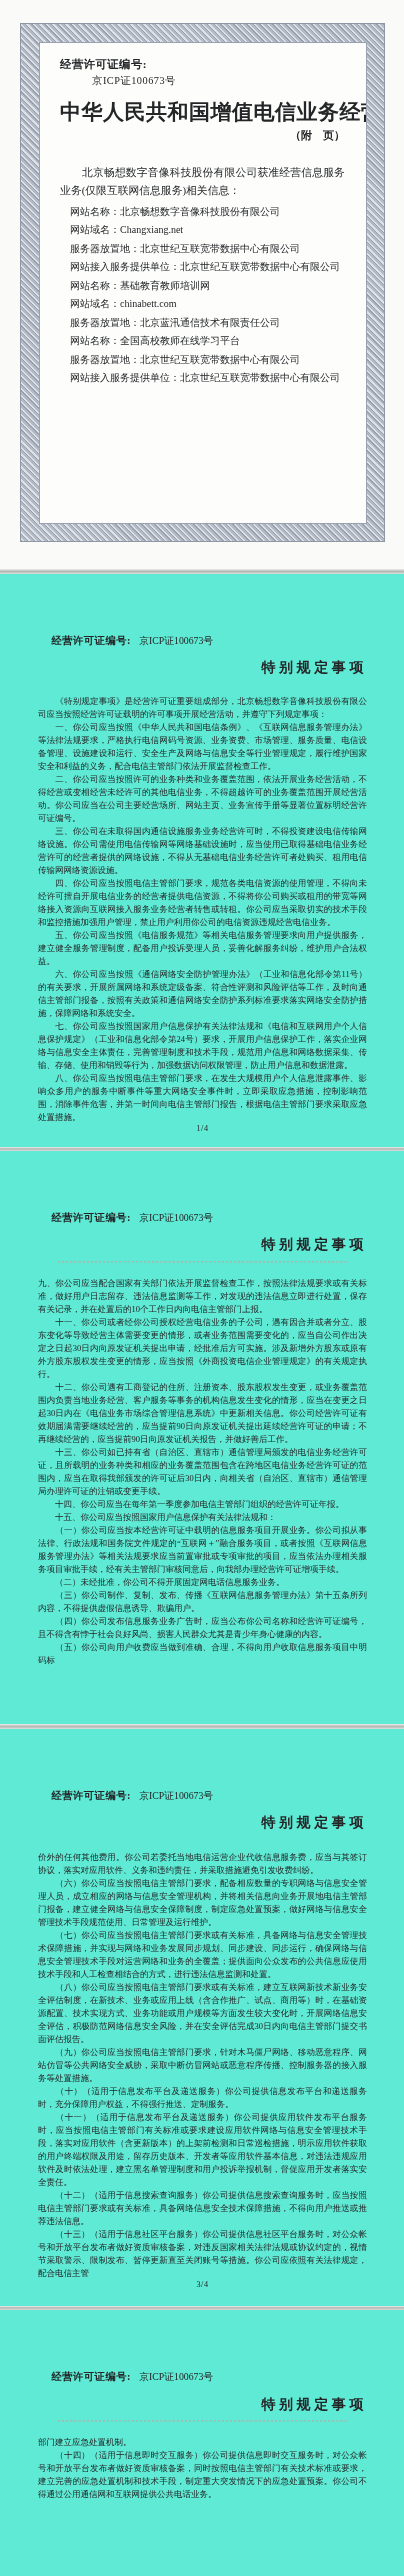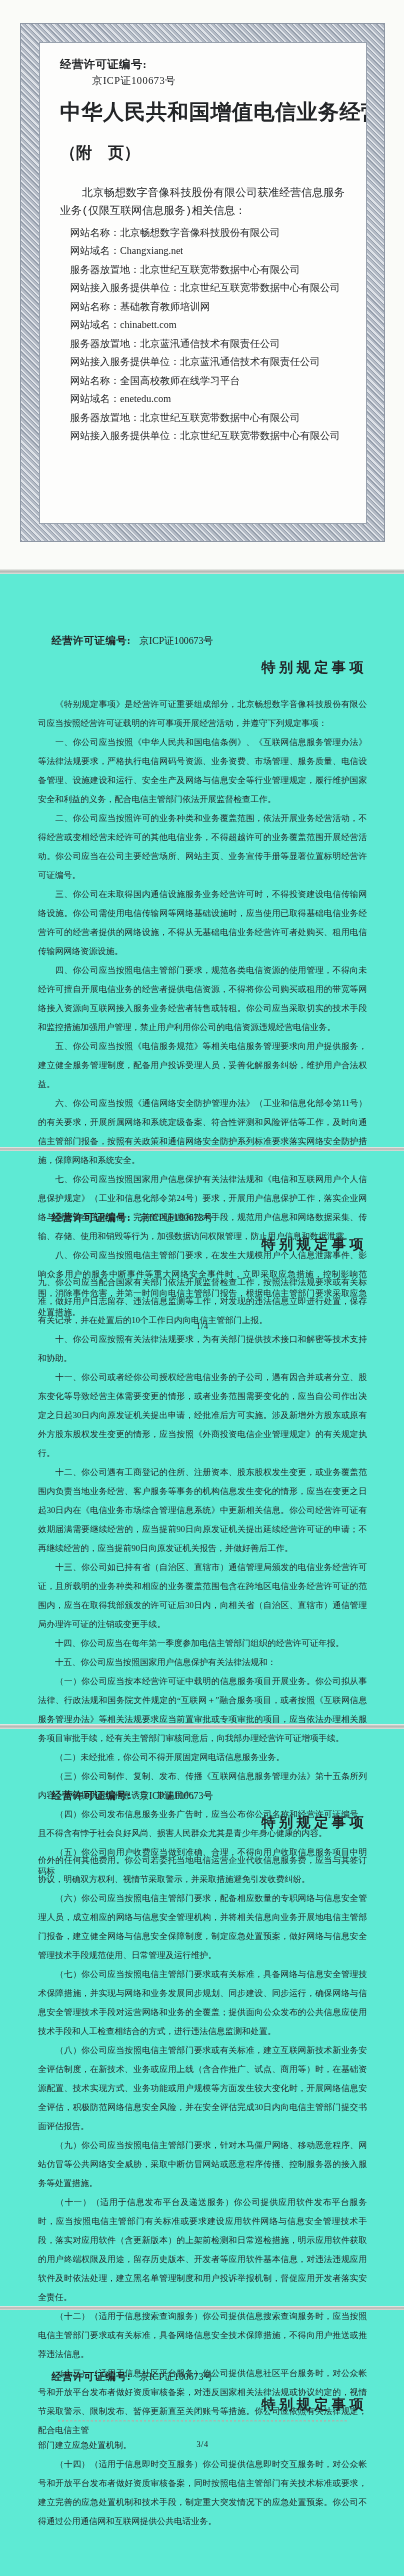--- a/index.html
+++ b/index.html
@@ -19,22 +19,22 @@
       repeating-linear-gradient(45deg,#97a0ad 0 1px,#dde1e7 1px 2.6px,#b3bac5 2.6px 4.6px),
       repeating-linear-gradient(-45deg,#aab2bd 0 3.1px,#d6dae1 3.1px 6.2px);
   }
   .cert-inner{
     position:absolute;inset:17.5px;background:#fdfdfc;border:0.5px solid #99a2ae;
     padding:14.4px 20.6px;box-sizing:border-box;overflow:hidden;
   }
   .cert-no-label{font-size:11.3px;font-weight:bold;letter-spacing:0.5px;}
   .cert-no-value{font-size:10.3px;margin:2.1px 0 0 32px;letter-spacing:0.5px;}
   .cert-title{margin-top:10.3px;text-align:center;font-size:21px;font-weight:bold;letter-spacing:0.5px;white-space:nowrap;}
-  .cert-subtitle{margin-top:17px;text-align:left;font-size:16px;font-weight:bold;}
-  .cert-intro{margin:19.6px 0 0 0;font-size:10.8px;line-height:18.5px;text-align:justify;font-family:Liberation Mono, monospace;}
+  .cert-subtitle{margin-top:2px;text-align:right;font-size:11px;font-weight:bold;}
+  .cert-intro{margin:19.6px 0 0 0;font-size:10.8px;line-height:18.5px;text-align:justify;}
   .cert-entries{margin-top:3.1px;}
   .cert-entries .entry{margin:1.5px 0;font-size:10px;line-height:17px;text-indent:1em;text-align:justify;}
   
   .divider{height:4.6px;background:linear-gradient(to bottom,#eff1ed,#b4b8b4 45%,#c9ccc8 80%,#e3e5e1);}
   
   .spec-page{
     height:573px;box-sizing:border-box;background:#5eead4;
     display:flex;flex-direction:column;padding:0 38px;
   }
   .spec-page.p4{height:577px;}
@@ -45,21 +45,21 @@
   .spec-title{margin:11.3px 0 0 0;text-align:right;font-size:14px;font-weight:bold;letter-spacing:3.6px;}
   .wavy{
     height:3.6px;width:88%;margin:6.2px auto 0;
     background:
       linear-gradient(135deg,#adb3ac 1.5px,transparent 0) 0 0,
       linear-gradient(-135deg,#adb3ac 1.5px,transparent 0) 2.1px 0;
     background-size:4.1px 3.6px;background-repeat:repeat-x;
     opacity:.85;
   }
   .spec-body{margin-top:12.4px;}
-  .spec-body .para{margin:0;font-size:8.5px;line-height:19px;text-align:justify;}
+  .spec-body .para{margin:0;font-size:8.5px;line-height:13px;text-align:justify;}
   .page-num{margin-top:auto;text-align:center;font-size:8.2px;padding-bottom:31px;letter-spacing:0.5px;}
 </style>
 </head>
 <body>
 
 <div class="page1">
   <div class="cert-frame">
     <div class="cert-inner">
       <div>
         <div class="cert-no-label">经营许可证编号:</div>
@@ -77,25 +77,23 @@
           <p class="entry"><span>服务器放置地：</span><span>北京世纪互联宽带数据中心有限公司</span></p>
 
           <p class="entry"><span>网站接入服务提供单位：</span><span>北京世纪互联宽带数据中心有限公司</span></p>
 
           <p class="entry"><span>网站名称：</span><span>基础教育教师培训网</span></p>
 
           <p class="entry"><span>网站域名：</span><span>chinabett.com</span></p>
 
           <p class="entry"><span>服务器放置地：</span><span>北京蓝汛通信技术有限责任公司</span></p>
 
-          <p class="entry"><span>网站接入服务提供单位：</span><span>北京蓝汛通信技术有限责任公司</span></p>
 
           <p class="entry"><span>网站名称：</span><span>全国高校教师在线学习平台</span></p>
 
-          <p class="entry"><span>网站域名：</span><span>enetedu.com</span></p>
 
           <p class="entry"><span>服务器放置地：</span><span>北京世纪互联宽带数据中心有限公司</span></p>
 
           <p class="entry"><span>网站接入服务提供单位：</span><span>北京世纪互联宽带数据中心有限公司</span></p>
         </div>
     </div>
   </div>
 </div>
 
 <div class="divider"></div>
@@ -127,21 +125,20 @@
 <section class="spec-page">
   <div class="spec-header">
     <span class="spec-label">经营许可证编号:</span>
     <span class="spec-value">京ICP证100673号</span>
   </div>
   <h2 class="spec-title">特别规定事项</h2>
   <div class="wavy"></div>
   <div class="spec-body">
 
   <p class="para">九、你公司应当配合国家有关部门依法开展监督检查工作，按照法律法规要求或有关标准，做好用户日志留存、违法信息监测等工作，对发现的违法信息立即进行处置，保存有关记录，并在处置后的10个工作日内向电信主管部门上报。</p>
-      <p class="para">　　十、你公司应按照有关法律法规要求，为有关部门提供技术接口和解密等技术支持和协助。</p>
       <p class="para">　　十一、你公司或者经你公司授权经营电信业务的子公司，遇有因合并或者分立、股东变化等导致经营主体需要变更的情形，或者业务范围需要变化的，应当自公司作出决定之日起30日内向原发证机关提出申请，经批准后方可实施。涉及新增外方股东或原有外方股东股权发生变更的情形，应当按照《外商投资电信企业管理规定》的有关规定执行。</p>
       <p class="para">　　十二、你公司遇有工商登记的住所、注册资本、股东股权发生变更，或业务覆盖范围内负责当地业务经营、客户服务等事务的机构信息发生变化的情形，应当在变更之日起30日内在《电信业务市场综合管理信息系统》中更新相关信息。你公司经营许可证有效期届满需要继续经营的，应当提前90日向原发证机关提出延续经营许可证的申请；不再继续经营的，应当提前90日向原发证机关报告，并做好善后工作。</p>
       <p class="para">　　十三、你公司如已持有省（自治区、直辖市）通信管理局颁发的电信业务经营许可证，且所载明的业务种类和相应的业务覆盖范围包含在跨地区电信业务经营许可证的范围内，应当在取得我部颁发的许可证后30日内，向相关省（自治区、直辖市）通信管理局办理许可证的注销或变更手续。</p>
       <p class="para">　　十四、你公司应当在每年第一季度参加电信主管部门组织的经营许可证年报。</p>
       <p class="para">　　十五、你公司应当按照国家用户信息保护有关法律法规和：</p>
       <p class="para">　　（一）你公司应当按本经营许可证中载明的信息服务项目开展业务。你公司拟从事法律、行政法规和国务院文件规定的“互联网＋”融合服务项目，或者按照《互联网信息服务管理办法》等相关法规要求应当前置审批或专项审批的项目，应当依法办理相关服务项目审批手续，经有关主管部门审核同意后，向我部办理经营许可证增项手续。</p>
       <p class="para">　　（二）未经批准，你公司不得开展固定网电话信息服务业务。</p>
       <p class="para">　　（三）你公司制作、复制、发布、传播《互联网信息服务管理办法》第十五条所列内容，不得提供虚假信息诱导、欺骗用户。</p>
       <p class="para">　　（四）你公司发布信息服务业务广告时，应当公布你公司名称和经营许可证编号，且不得含有悖于社会良好风尚、损害人民群众尤其是青少年身心健康的内容。</p>
       <p class="para">　　（五）你公司向用户收费应当做到准确、合理，不得向用户收取信息服务项目中明码标</p>
@@ -152,25 +149,26 @@
 
 <section class="spec-page p4">
   <div class="spec-header">
     <span class="spec-label">经营许可证编号:</span>
     <span class="spec-value">京ICP证100673号</span>
   </div>
   <h2 class="spec-title">特别规定事项</h2>
   <div class="wavy"></div>
   <div class="spec-body">
 
-  <p class="para">价外的任何其他费用。你公司若委托当地电信运营企业代收信息服务费，应当与其签订协议，明确双方权利、视情节采取警示，并采取措施避免引发收费纠纷。</p>
+  <p class="para">价外的任何其他费用。你公司若委托当地电信运营企业代收信息服务费，应当与其签订协议，落实对应用软件、义务和违约责任，并采取措施避免引发收费纠纷。</p>
       <p class="para">　　（六）你公司应当按照电信主管部门要求，配备相应数量的专职网络与信息安全管理人员，成立相应的网络与信息安全管理机构，并将相关信息向业务开展地电信主管部门报备，建立健全网络与信息安全保障制度，制定应急处置预案，做好网络与信息安全管理技术手段规范使用、日常管理及运行维护。</p>
       <p class="para">　　（七）你公司应当按照电信主管部门要求或有关标准，具备网络与信息安全管理技术保障措施，并实现与网络和业务发展同步规划、同步建设、同步运行，确保网络与信息安全管理技术手段对运营网络和业务的全覆盖；提供面向公众发布的公共信息应使用技术手段和人工检查相结合的方式，进行违法信息监测和处置。</p>
       <p class="para">　　（八）你公司应当按照电信主管部门要求或有关标准，建立互联网新技术新业务安全评估制度，在新技术、业务或应用上线（含合作推广、试点、商用等）时，在基础资源配置、技术实现方式、业务功能或用户规模等方面发生较大变化时，开展网络信息安全评估，积极防范网络信息安全风险，并在安全评估完成30日内向电信主管部门提交书面评估报告。</p>
       <p class="para">　　（九）你公司应当按照电信主管部门要求，针对木马僵尸网络、移动恶意程序、网站仿冒等公共网络安全威胁，采取中断仿冒网站或恶意程序传播、控制服务器的接入服务等处置措施。</p>
+      <p class="para">　　（十）（适用于信息发布平台及递送服务）你公司提供信息发布平台和递送服务时，充分保障用户权益，不得强行推送、定制服务。</p>
       <p class="para">　　（十一）（适用于信息发布平台及递送服务）你公司提供应用软件发布平台服务时，应当按照电信主管部门有关标准或要求建设应用软件网络与信息安全管理技术手段，落实对应用软件（含更新版本）的上架前检测和日常巡检措施，明示应用软件获取的用户终端权限及用途，留存历史版本、开发者等应用软件基本信息，对违法违规应用软件及时依法处理，建立黑名单管理制度和用户投诉举报机制，督促应用开发者落实安全责任。</p>
       <p class="para">　　（十二）（适用于信息搜索查询服务）你公司提供信息搜索查询服务时，应当按照电信主管部门要求或有关标准，具备网络信息安全技术保障措施，不得向用户推送或推荐违法信息。</p>
       <p class="para">　　（十三）（适用于信息社区平台服务）你公司提供信息社区平台服务时，对公众帐号和开放平台发布者做好资质审核备案，对违反国家相关法律法规或协议约定的，视情节采取警示、限制发布、暂停更新直至关闭账号等措施。你公司应依照有关法律规定，配合电信主管</p>
     </div>
   <div class="page-num">3/4</div>
 </section>
 
 <div class="divider"></div>
 
 <section class="spec-page last">

